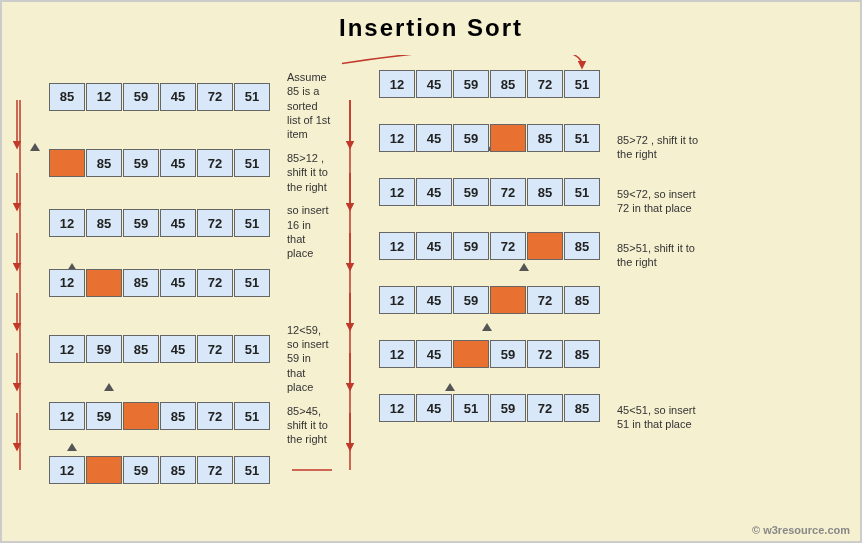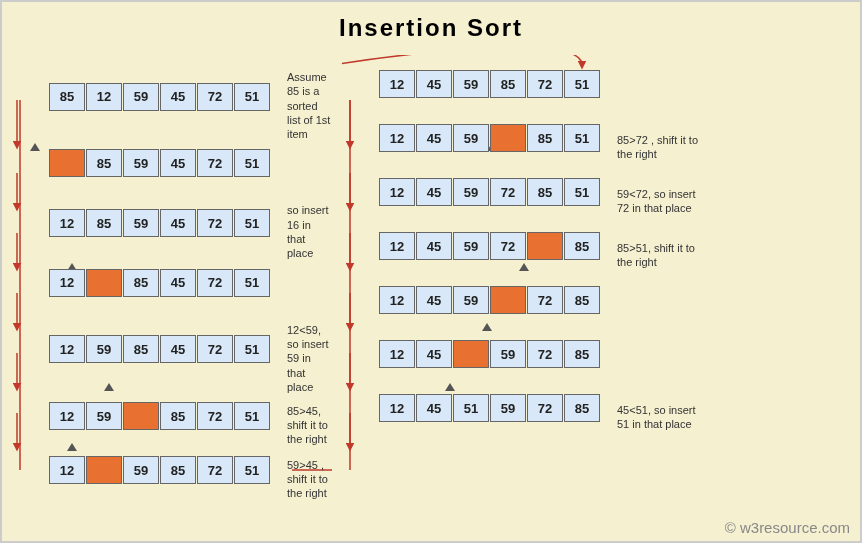--- a/index.html
+++ b/index.html
@@ -88,22 +88,23 @@
     
     .arrows-svg {
       position: absolute;
       top: 0; left: 0;
       pointer-events: none;
     }
     .watermark {
       position: absolute;
       bottom: 5px;
       right: 10px;
-      font-size: 15px;
+      font-size: 11px;
       color: #888;
+      font-weight: bold;
     }
   </style>
 </head>
 <body>
 
 <div class="main-container">
   <div class="title">Insertion  Sort</div>
 
   <div class="content-area">
 
@@ -161,20 +162,21 @@
           <div class="row-group">
             <div style="width: 18px; min-width: 18px;"></div>
             <div class="array-row">
               <div class="cell highlighted"></div>
               <div class="cell">85</div>
               <div class="cell">59</div>
               <div class="cell">45</div>
               <div class="cell">72</div>
               <div class="cell">51</div>
             </div>
+            <div class="label-text">85&gt;12 , shift it to the right</div>
           </div>
           <div class="row-group">
             <div style="width: 18px; min-width: 18px;"></div>
             <div class="array-row">
               <div class="cell">12</div>
               <div class="cell">85</div>
               <div class="cell">59</div>
               <div class="cell">45</div>
               <div class="cell">72</div>
               <div class="cell">51</div>
@@ -219,21 +221,20 @@
           <div class="row-group">
             <div style="width: 18px; min-width: 18px;"></div>
             <div class="array-row">
               <div class="cell">12</div>
               <div class="cell highlighted"></div>
               <div class="cell">59</div>
               <div class="cell">85</div>
               <div class="cell">72</div>
               <div class="cell">51</div>
             </div>
-            <div class="label-text">59&gt;45 , shift it to the right</div>
           </div>
         </div>
     </div>
 
     <div class="right-col">
       <svg class="arrows-svg" width="420" height="470">
         <defs>
           <marker id="arrowhead-r" markerWidth="6" markerHeight="6" refX="3" refY="3" orient="auto">
             <polygon points="0 0, 6 3, 0 6" fill="#c0392b"></polygon>
           </marker>

